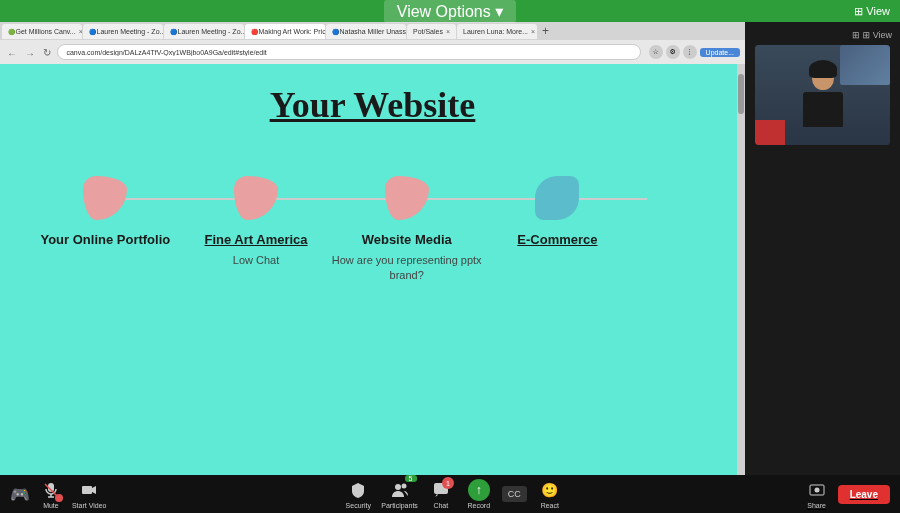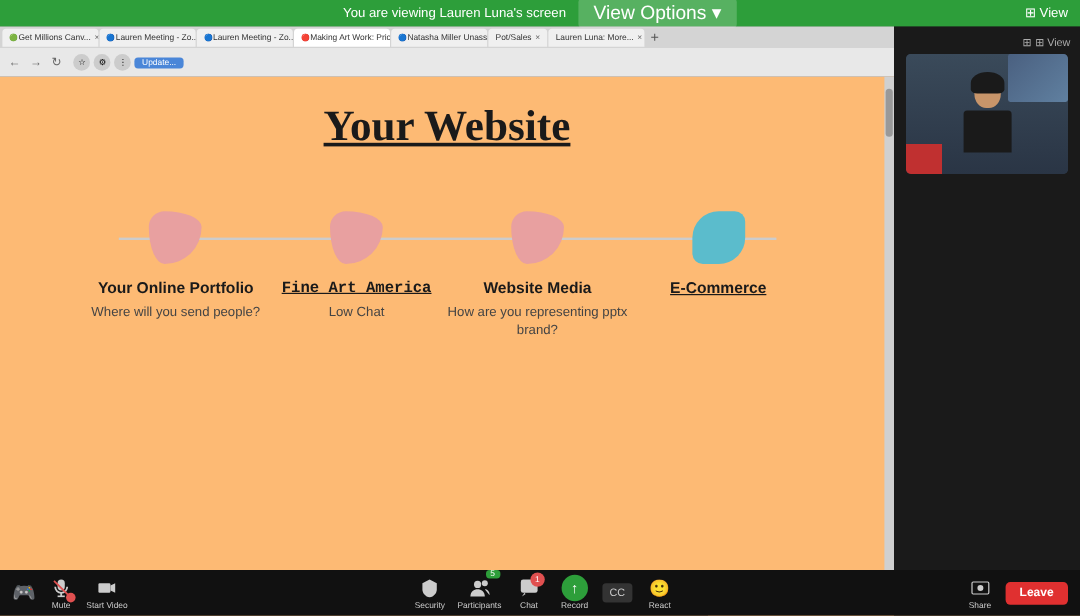--- a/index.html
+++ b/index.html
@@ -152,21 +152,21 @@
       border: none;
       padding: 1px 6px;
       font-size: 7px;
       border-radius: 3px;
       cursor: pointer;
     }
 
     
     .slide-content {
       flex: 1;
-      background: #fdba74;
+      background: #5eead4;
       display: flex;
       flex-direction: column;
       align-items: center;
       padding: 20px 30px 15px;
       position: relative;
     }
 
     .slide-title {
       font-size: 36px;
       font-weight: bold;
@@ -175,21 +175,21 @@
       margin-bottom: 40px;
       font-family: Georgia, serif;
     }
 
     
     .timeline-container {
       width: 100%;
       position: relative;
       display: flex;
       align-items: flex-start;
-      justify-content: center;
+      justify-content: flex-start;
       margin-top: 10px;
     }
 
     .timeline-line {
       position: absolute;
       top: 22px;
       left: 10%;
       right: 10%;
       height: 2px;
       background: #ccc;
@@ -421,20 +421,21 @@
     .controls-center {
       display: flex;
       align-items: center;
       gap: 8px;
     }
 
     .controls-right {
       display: flex;
       align-items: center;
       gap: 6px;
+      text-decoration: underline;
     }
 
     .ctrl-btn {
       display: flex;
       flex-direction: column;
       align-items: center;
       gap: 1px;
       cursor: pointer;
       color: #ccc;
       font-size: 7px;
@@ -518,21 +519,20 @@
     }
 
     .emoji-face {
       font-size: 14px;
     }
   </style>
 </head>
 <body>
 
 <div class="top-bar">
-  <span class="top-bar-text">You are viewing Lauren Luna's screen</span>
   <button class="view-options-btn">View Options ▾</button>
   <div class="top-bar-right">
     <span>⊞ View</span>
   </div>
 </div>
 
 <div class="main-layout">
 
   <div class="screen-area">
 
@@ -570,44 +570,44 @@
         <div class="browser-tab">
           <span>Lauren Luna: More...</span>
           <span class="browser-tab-close">×</span>
         </div>
         <span style="color:#555;font-size:12px;padding:0 4px;cursor:pointer;">+</span>
       </div>
       <div class="browser-nav">
         <button class="nav-btn">←</button>
         <button class="nav-btn">→</button>
         <button class="nav-btn">↻</button>
+        <input class="address-bar" value="canva.com/design/DALzA4TfV-Qxy1WBjbo0A9Ga/edit#style/edit" style="">
         <div class="browser-actions">
           <div class="action-icon">☆</div>
           <div class="action-icon">⚙</div>
           <div class="action-icon">⋮</div>
           <button class="profile-btn">Update...</button>
         </div>
       </div>
     </div>
 
     <div class="slide-content">
       <h1 class="slide-title">Your Website</h1>
 
       <div class="timeline-container">
         <div class="timeline-line"></div>
 
         <div class="timeline-item">
           <div class="timeline-dot"></div>
           <div class="timeline-item-title">Your Online Portfolio</div>
-          <div class="timeline-item-subtitle">Where will you send people?</div>
         </div>
 
         <div class="timeline-item">
           <div class="timeline-dot"></div>
-          <div class="timeline-item-title underlined" style="text-decoration:underline;font-family:Liberation Mono, monospace;">Fine Art America</div>
+          <div class="timeline-item-title underlined" style="text-decoration:underline;">Fine Art America</div>
           <div class="timeline-item-subtitle">Low Chat</div>
         </div>
 
         <div class="timeline-item">
           <div class="timeline-dot"></div>
           <div class="timeline-item-title">Website Media</div>
           <div class="timeline-item-subtitle">How are you representing pptx brand?</div>
         </div>
 
         <div class="timeline-item">

